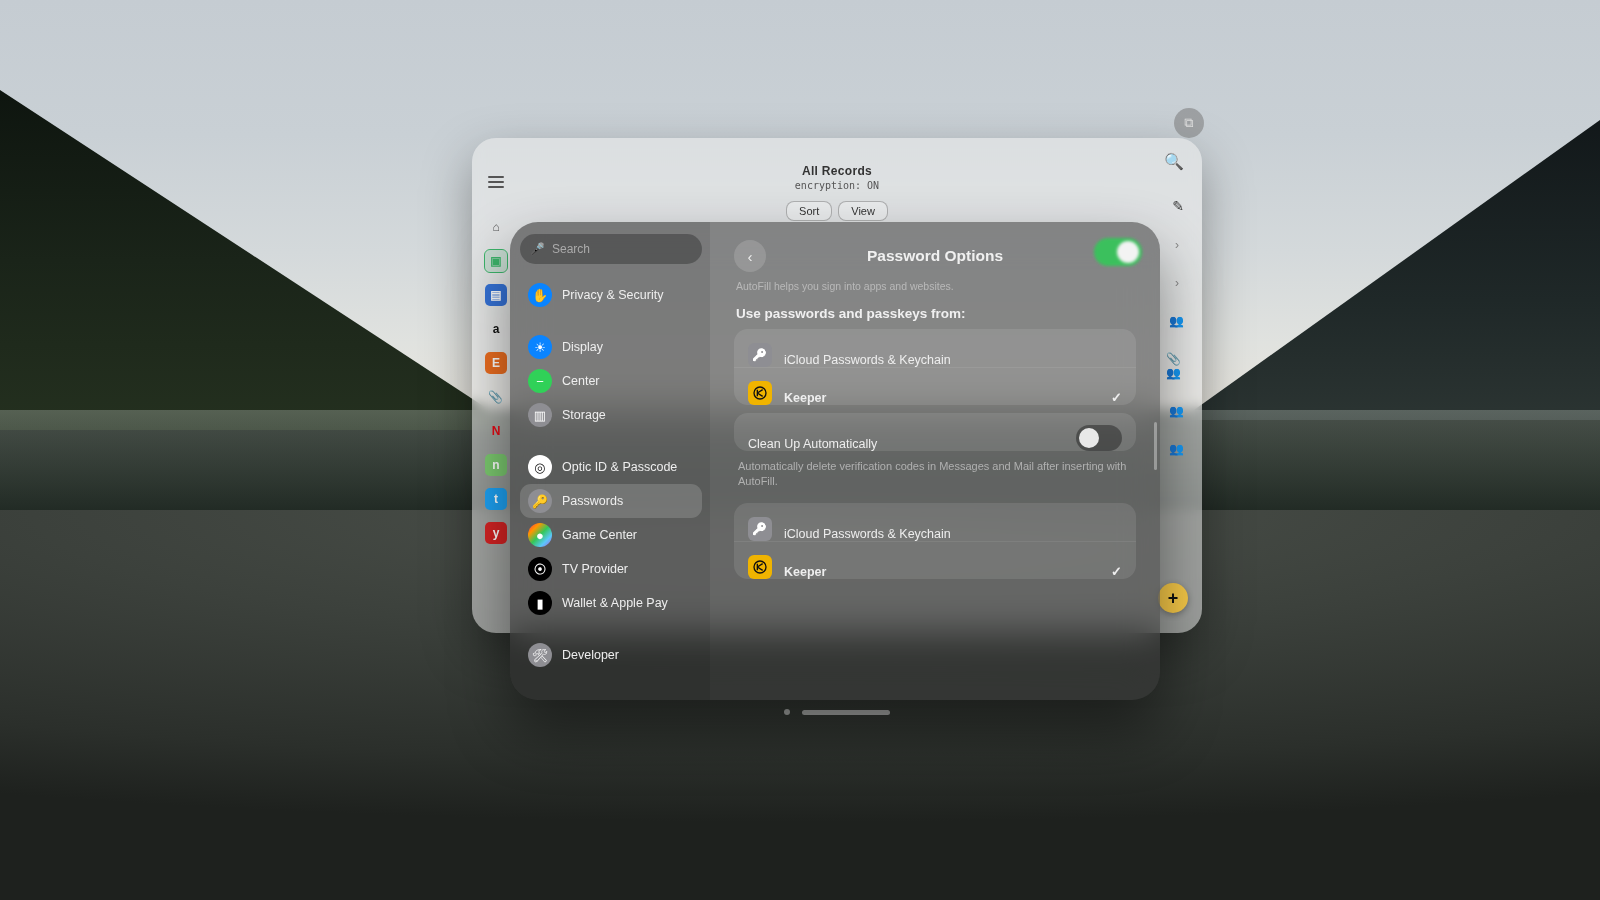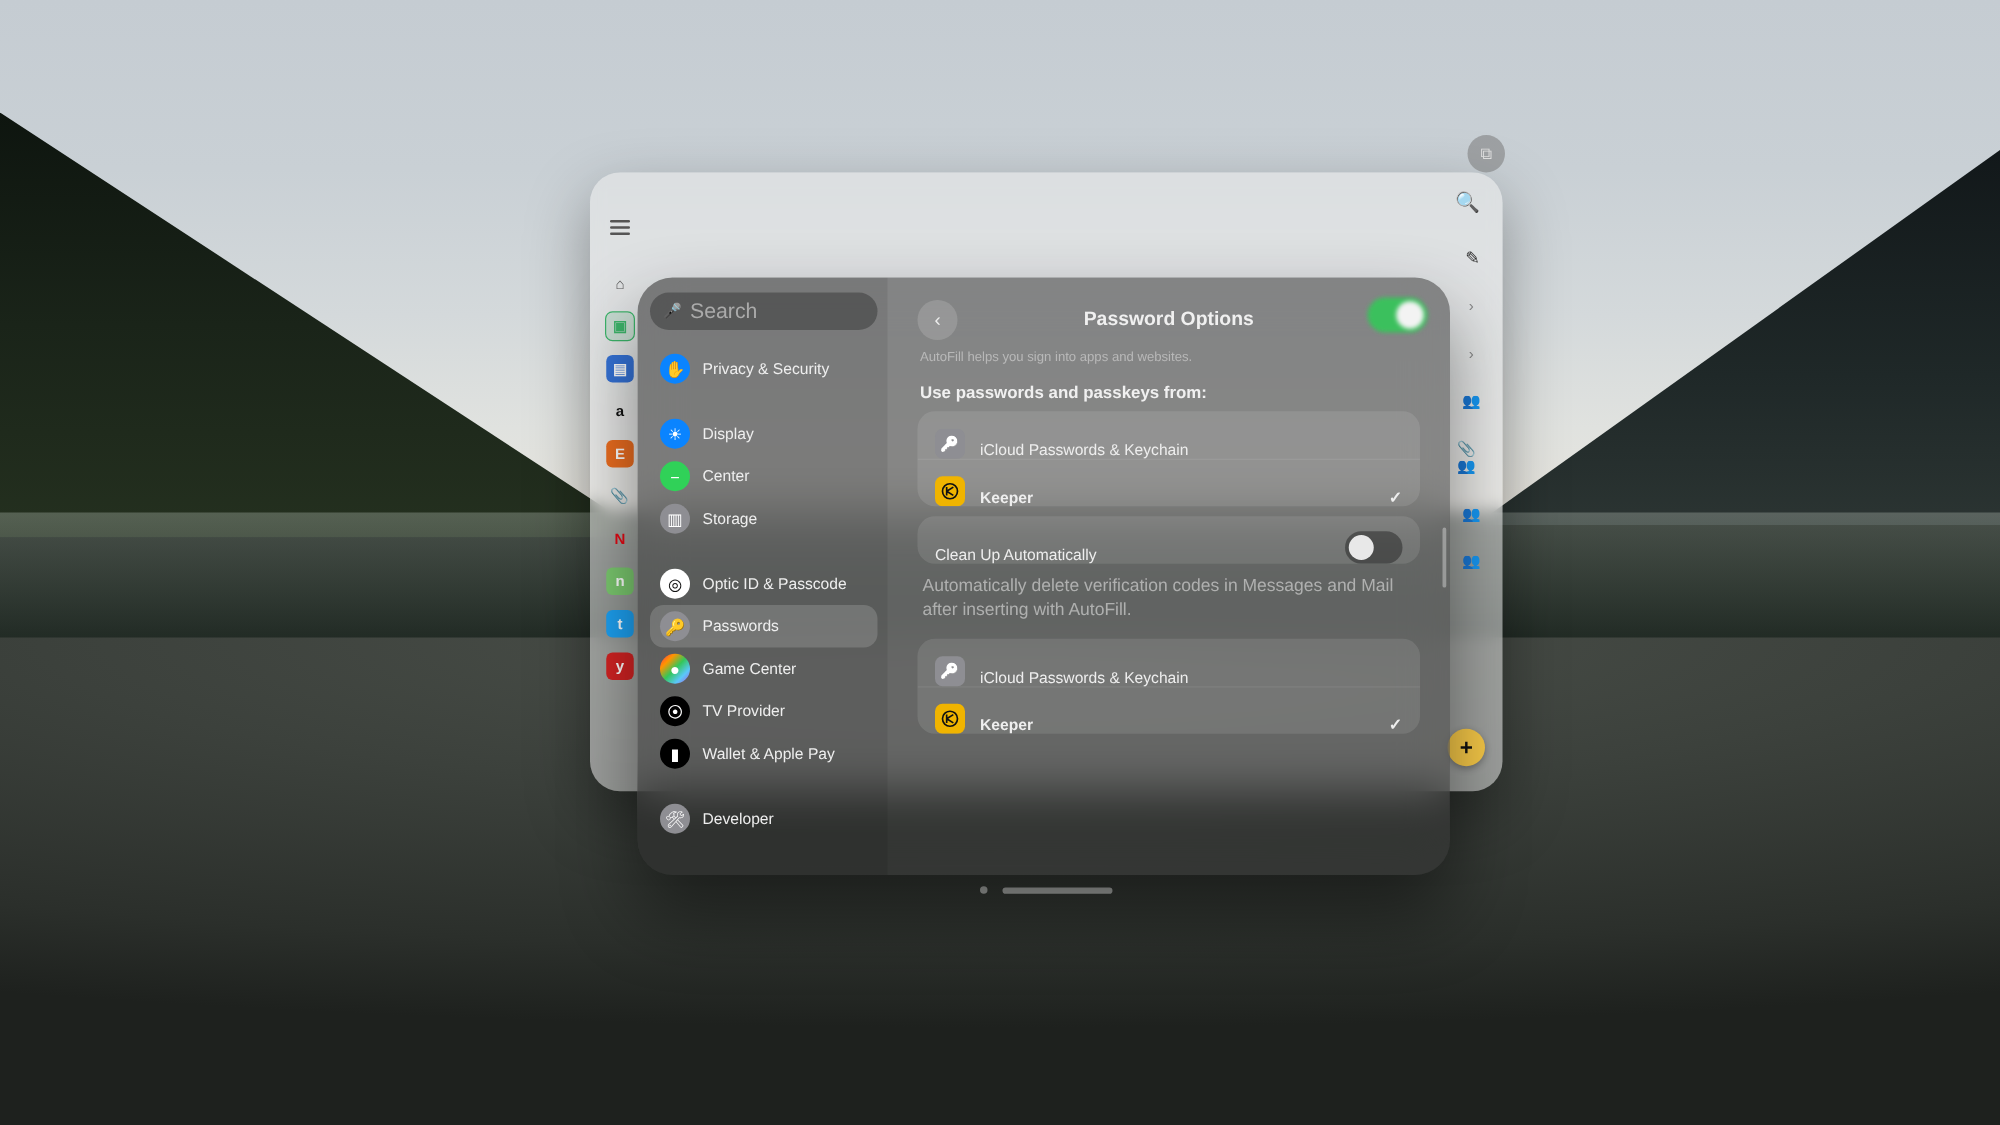--- a/index.html
+++ b/index.html
@@ -96,21 +96,21 @@
     width:200px; flex:none; padding:12px 8px 12px 10px;
     display:flex; flex-direction:column; gap:4px;
     background:rgba(0,0,0,0.08);
   }
   .search-wrap {
     position:relative; margin-bottom:10px;
   }
   .search-field {
     width:100%; height:30px; border:none; border-radius:16px;
     background:rgba(0,0,0,0.28); color:#ccc; padding:0 12px 1px 32px;
-    font-size:17px; outline:none;
+    font-size:12px; outline:none;
   }
   .search-field::placeholder { color:#aaa; }
   .search-icon {
     position:absolute; left:10px; top:7px; width:16px; height:16px;
     display:flex; align-items:center; justify-content:center; font-size:12px;
   }
 
   .side-item {
     display:flex; align-items:center; gap:10px; height:34px;
     padding:0 8px; border-radius:11px; font-size:12.5px; font-weight:500;
@@ -161,21 +161,21 @@
     display:flex; align-items:center; justify-content:center; font-size:13px;
   }
   .row-label { flex:1; color:#eee; }
   .check { color:#eee; font-size:13px; }
   .toggle-off {
     width:46px; height:26px; border-radius:13px; background:rgba(0,0,0,0.35); position:relative;
   }
   .toggle-off::after {
     content:""; position:absolute; left:3px; top:3px; width:20px; height:20px; border-radius:10px; background:#e8e8e8;
   }
-  .caption { font-size:14px; color:#c9c9c9; opacity:0.75; margin:6px 4px 14px 4px; line-height:1.35; }
+  .caption { font-size:11px; color:#c9c9c9; opacity:0.75; margin:6px 4px 14px 4px; line-height:1.35; }
 
   
   .keeper {
     background:#f0b400; color:#111;
   }
   .keeper svg { width:16px; height:16px; }
   
   .key-icon { background:#8e8e93; }
   .key-icon::before { content:"🔑"; font-size:12px; filter:grayscale(1) brightness(1.6); }
 
@@ -196,20 +196,28 @@
 <div class="bg-window">
   <div class="bg-float">⧉</div>
   <div class="bg-search-top">🔍</div>
   <div class="bg-pencil">✎</div>
   <div class="bg-hamburger">
       <span></span>
       <span></span>
       <span></span>
     </div>
 
+  <div class="bg-header">
+    <div class="bg-title">All Records</div>
+    <div class="bg-sub">encryption: ON</div>
+    <div class="bg-segmented">
+      <div class="bg-seg-btn">Sort</div>
+      <div class="bg-seg-btn">View</div>
+    </div>
+  </div>
 
   <div class="bg-mini" id="bg-mini">
       <div class="mini" style="background: transparent; color: rgb(85, 85, 85);">⌂</div>
       <div class="mini" style="background: rgba(60, 180, 106, 0.15); color: rgb(60, 180, 106); outline: rgb(60, 180, 106) solid 1.5px;">▣</div>
       <div class="mini" style="background: rgb(53, 114, 214); color: rgb(255, 255, 255);">▤</div>
       <div class="mini" style="background: transparent; color: rgb(17, 17, 17);">a</div>
       <div class="mini" style="background: rgb(235, 109, 32); color: rgb(255, 255, 255);">E</div>
       <div class="mini" style="background: transparent; color: rgb(119, 119, 119);">📎</div>
       <div class="mini" style="background: transparent; color: rgb(229, 9, 20);">N</div>
       <div class="mini" style="background: rgb(123, 201, 111); color: rgb(255, 255, 255);">n</div>

